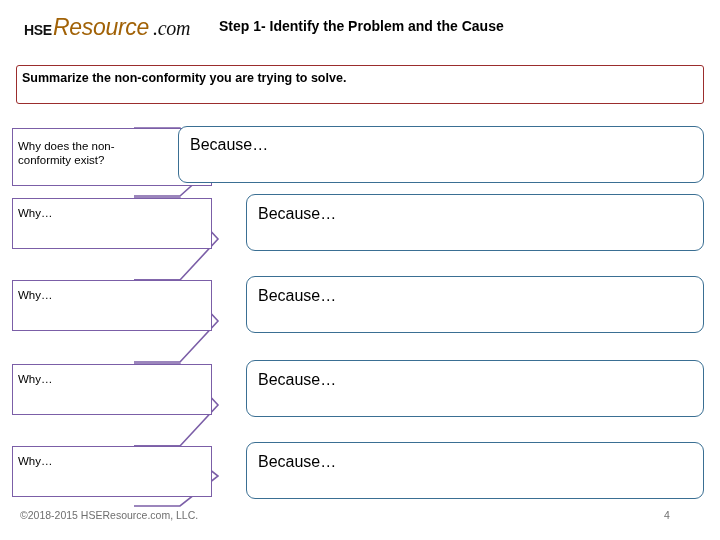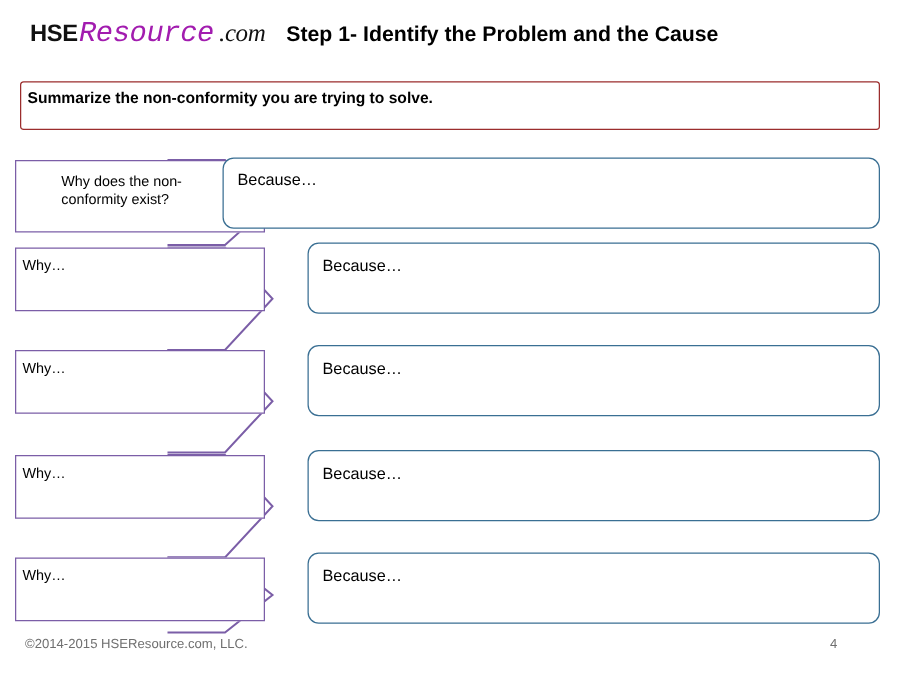--- a/index.html
+++ b/index.html
@@ -22,44 +22,44 @@
     left: 24px;
     top: 14px;
     white-space: nowrap;
     font-size: 21px;
     letter-spacing: -0.3px;
   }
   .logo .hse {
     font-family: "Liberation Sans", sans-serif;
     font-weight: bold;
     color: #111111;
-    font-size: 19px;
+    font-size: 14px;
   }
   .logo .resource {
-    font-family: Liberation Mono, monospace;
+    font-family: Liberation Sans, sans-serif;
     font-style: italic;
-    color: #a21caf;
+    color: #a16207;
     font-size: 23px;
     margin-left: 1px;
     margin-top: 14px;
   }
   .logo .dotcom {
     font-family: "Liberation Serif", serif;
     font-style: italic;
     color: #111111;
     font-size: 20px;
     margin-left: 4px;
   }
 
   .page-title {
     position: absolute;
-    left: 229px;
+    left: 219px;
     top: 18px;
     width: 480px;
-    font-size: 17px;
+    font-size: 14px;
     font-weight: bold;
     color: #000000;
   }
 
   
   .summary-box {
     position: absolute;
     left: 16px;
     top: 65px;
     width: 688px;
@@ -100,21 +100,21 @@
   
   .because-box {
     position: absolute;
     border: 1.6px solid #3a6f93;
     border-radius: 9px;
     box-sizing: border-box;
     background: #ffffff;
   }
   .because-label {
     position: absolute;
-    font-size: 13px;
+    font-size: 16px;
     color: #000000;
   }
 
   
   .chevron {
     position: absolute;
     overflow: visible;
   }
 
   
@@ -157,21 +157,21 @@
   <path d="M2,2 L48,2 L86,43 L48,84 L2,84" fill="none" stroke="#7b5ea7" stroke-width="1.6"></path>
 </svg>
 <svg class="chevron" style="left:132px; top:362px;" width="90" height="86" viewBox="0 0 90 86">
   <path d="M2,2 L48,2 L86,43 L48,84 L2,84" fill="none" stroke="#7b5ea7" stroke-width="1.6"></path>
 </svg>
 <svg class="chevron" style="left:132px; top:444px;" width="90" height="64" viewBox="0 0 90 64">
   <path d="M2,2 L48,2 L86,32 L48,62 L2,62" fill="none" stroke="#7b5ea7" stroke-width="1.6"></path>
 </svg>
 
 <div class="why-box" style="top:128px; height:58px;"></div>
-<div class="why-label" style="left:18px; top:139px;margin-left:31px;">Why does the non-conformity exist?</div>
+<div class="why-label" style="left:18px; top:139px;">Why does the non-conformity exist?</div>
 <div class="because-box" style="left:178px; top:126px; width:526px; height:57px;"></div>
 <div class="because-label" style="left:190px; top:136px;">Because…</div>
 
 <div class="why-box" style="top:198px; height:51px;"></div>
 <div class="why-label" style="left:18px; top:206px;">Why…</div>
 <div class="because-box" style="left:246px; top:194px; width:458px; height:57px;"></div>
 <div class="because-label" style="left:258px; top:205px;">Because…</div>
 
 <div class="why-box" style="top:280px; height:51px;"></div>
 <div class="why-label" style="left:18px; top:288px;">Why…</div>
@@ -181,14 +181,14 @@
 <div class="why-box" style="top:364px; height:51px;"></div>
 <div class="why-label" style="left:18px; top:372px;">Why…</div>
 <div class="because-box" style="left:246px; top:360px; width:458px; height:57px;"></div>
 <div class="because-label" style="left:258px; top:371px;">Because…</div>
 
 <div class="why-box" style="top:446px; height:51px;"></div>
 <div class="why-label" style="left:18px; top:454px;">Why…</div>
 <div class="because-box" style="left:246px; top:442px; width:458px; height:57px;"></div>
 <div class="because-label" style="left:258px; top:453px;">Because…</div>
 
-<div class="footer-copy">©2014-2015 HSEResource.com, LLC.</div>
+<div class="footer-copy">©2018-2015 HSEResource.com, LLC.</div>
 <div class="footer-page">4</div>
 
 </body></html>

